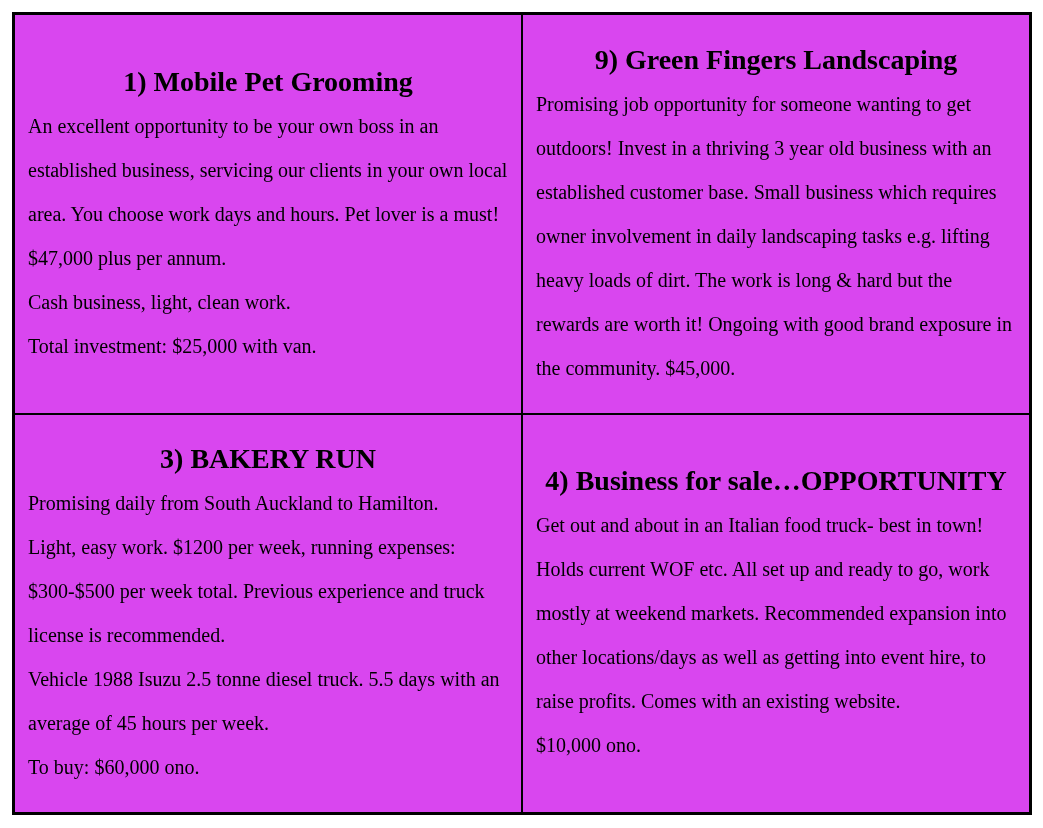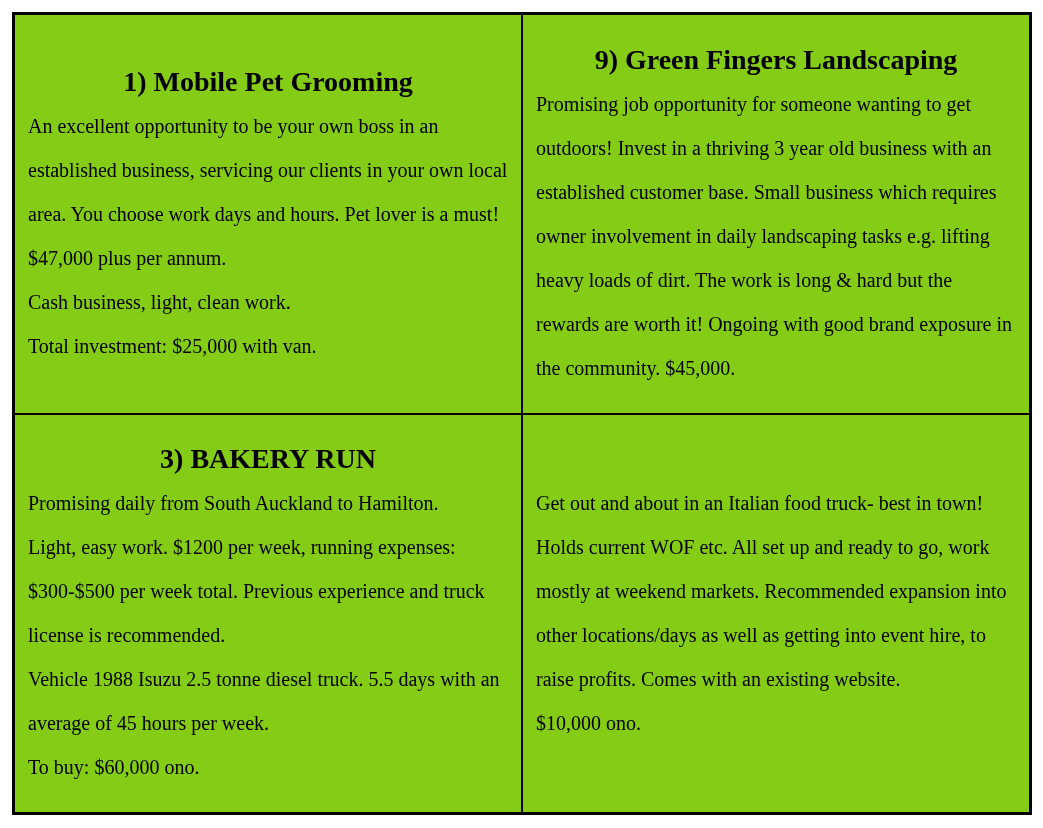--- a/index.html
+++ b/index.html
@@ -18,21 +18,21 @@
   .ads-table {
     position: absolute;
     left: 12px;
     top: 12px;
     width: 1020px;
     height: 803px;
     border: 2px solid #000000;
     display: grid;
     grid-template-columns: 1fr 1fr;
     grid-template-rows: 1fr 1fr;
-    background: #84cc16;
+    background: #d946ef;
   }
   .ad-cell {
     border: 1px solid #000000;
     display: flex;
     flex-direction: column;
     justify-content: center;
     padding: 4px 13px;
     overflow: hidden;
   }
   .ad-title {
@@ -70,17 +70,18 @@
 
   <div class="ad-cell">
     <h2 class="ad-title">3) BAKERY RUN</h2>
     <p>Promising daily from South Auckland to Hamilton.</p>
     <p>Light, easy work. $1200 per week, running expenses: $300-$500 per week total. Previous experience and truck license is recommended.</p>
     <p>Vehicle 1988 Isuzu 2.5 tonne diesel truck. 5.5 days with an average of 45 hours per week.</p>
     <p>To buy: $60,000 ono.</p>
   </div>
 
   <div class="ad-cell">
+    <h2 class="ad-title">4) Business for sale…OPPORTUNITY</h2>
     <p>Get out and about in an Italian food truck- best in town! Holds current WOF etc. All set up and ready to go, work mostly at weekend markets. Recommended expansion into other locations/days as well as getting into event hire, to raise profits. Comes with an existing website.</p>
     <p>$10,000 ono.</p>
   </div>
 
 </div>
 
 </body></html>

